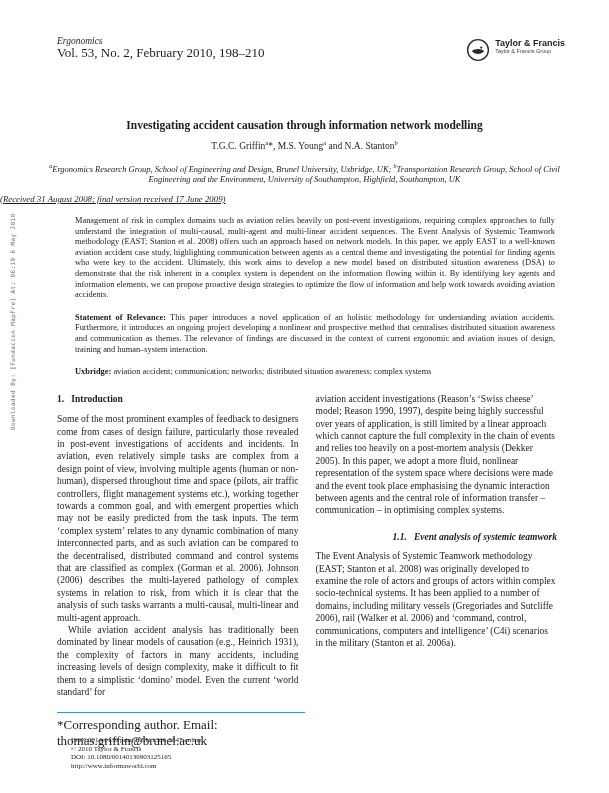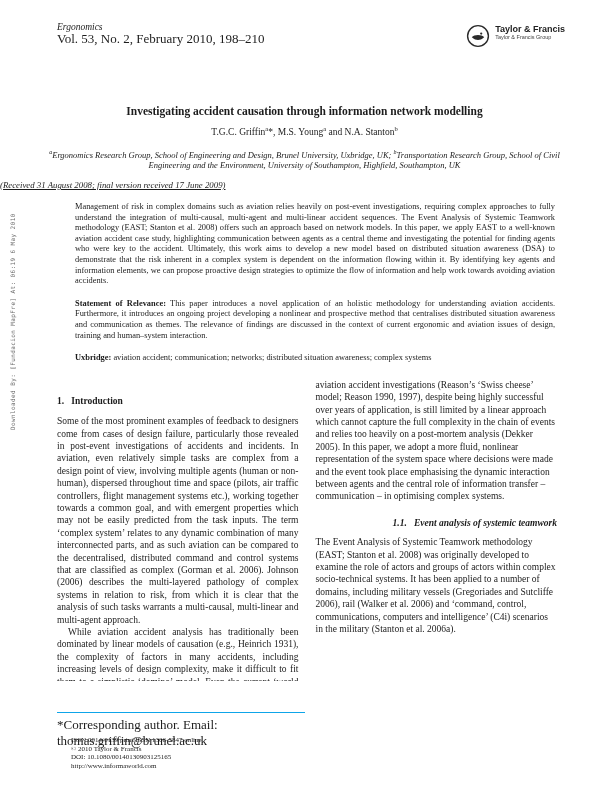--- a/index.html
+++ b/index.html
@@ -5,21 +5,21 @@
   html,body{margin:0;padding:0;background:#e9e9e9;}
   .page{
     position:relative;
     width:609px;height:793px;
     margin:0 auto;
     background:#ffffff;
     font-family:"Liberation Serif","DejaVu Serif",serif;
     color:#1c1c1c;
     overflow:hidden;
     box-sizing:border-box;
-    padding-top:22px;
+    padding-top:36px;
   }
   
   .stamp{
     position:absolute;left:9px;top:430px;
     transform:rotate(-90deg);transform-origin:0 0;
     font-family:"DejaVu Sans Mono",monospace;
     font-size:6px;letter-spacing:.4px;color:#6b6b6b;
     white-space:nowrap;
   }
   
@@ -45,21 +45,21 @@
   .abstract-block p{margin:12px 0 9px 0;}
   .lead-bold{font-weight:bold;}
   
   .columns{
     margin:15px 52px 0 57px;
     display:flex;gap:17px;
     height:302px;overflow:hidden;
     font-size:9.5px;line-height:12.4px;
   }
   .col{flex:1 1 0;}
-  .col-left{text-align:justify;margin-top:16px;}
+  .col-left{text-align:justify;}
   .col-right{text-align:left;}
   .sec-heading{font-weight:bold;font-size:9.5px;margin:0 0 8px 0;}
   .subsec-heading{font-weight:bold;font-style:italic;font-size:9.5px;margin:14px 0 7px 0;text-align:right;}
   .col p{margin:0;}
   .indented{text-indent:11px;}
   
   .footnote{position:absolute;left:57px;top:712px;width:248px;border-top:1px solid #0ea5e9;padding-top:4px;font-size:13px;}
   .footer{position:absolute;left:71px;top:736px;font-size:7px;line-height:8.6px;}
 </style>
 </head>

